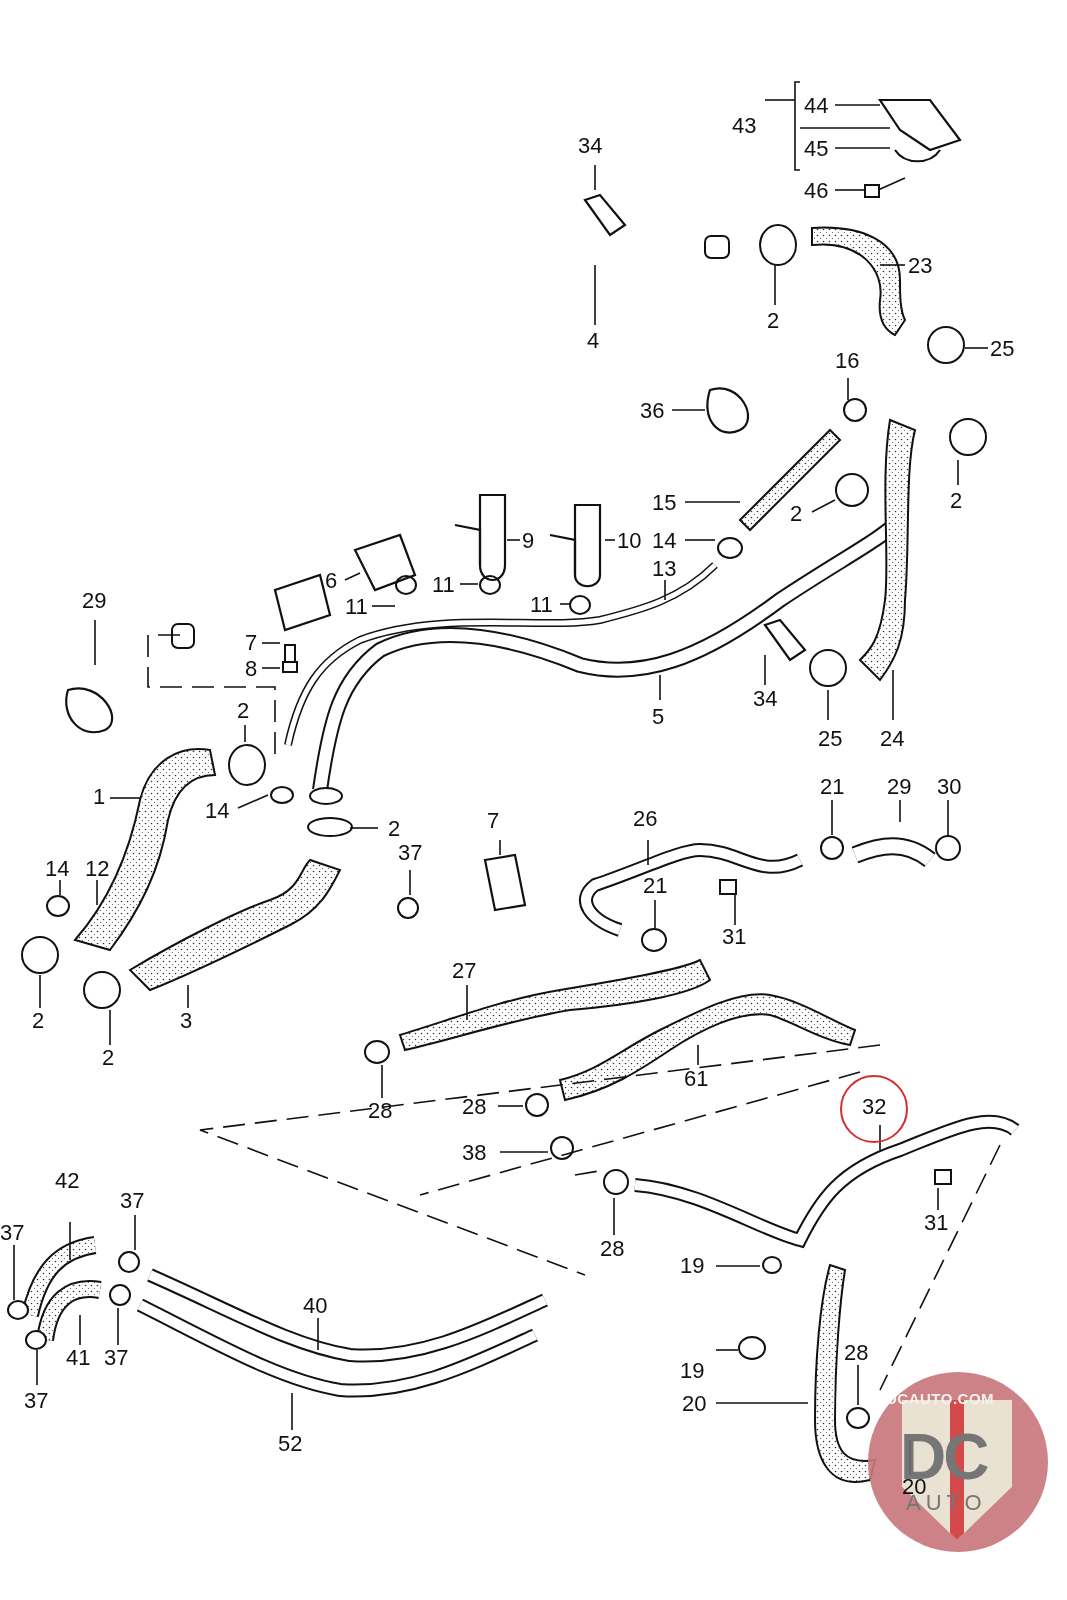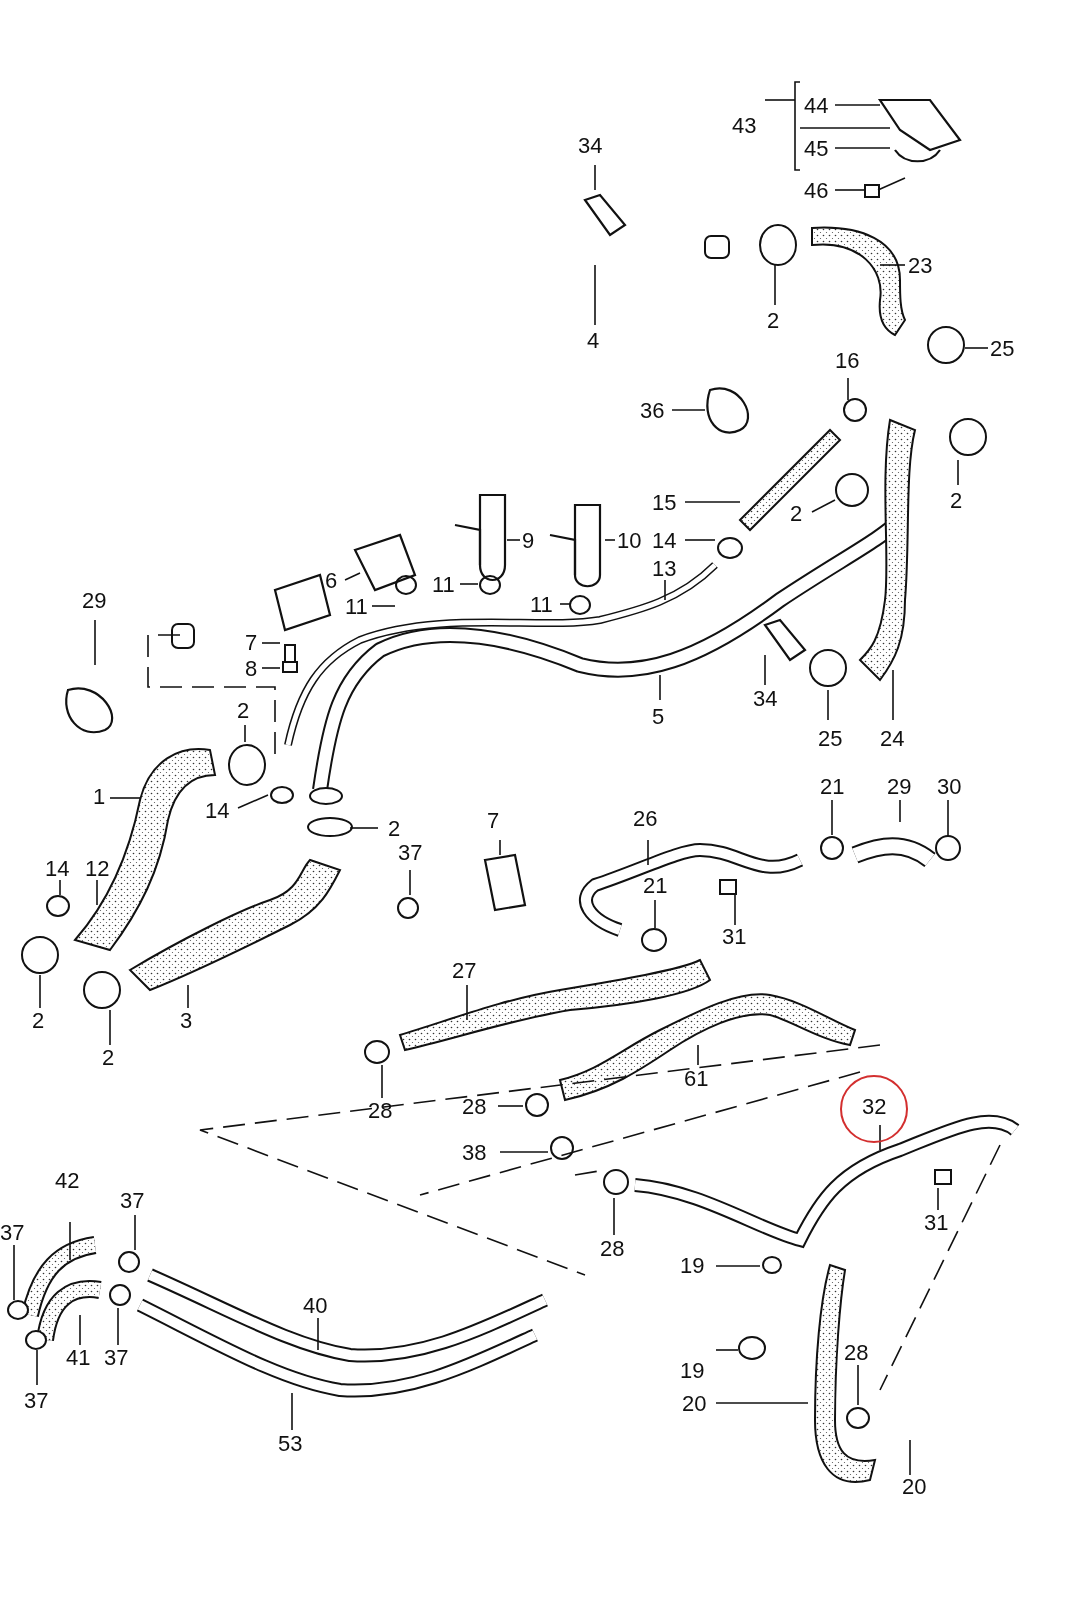--- a/index.html
+++ b/index.html
@@ -278,17 +278,25 @@
 <span class="lbl" style="left:924px;top:1212px">31</span>
 <span class="lbl" style="left:600px;top:1238px">28</span>
 <span class="lbl" style="left:680px;top:1255px">19</span>
 <span class="lbl" style="left:303px;top:1295px">40</span>
 <span class="lbl" style="left:680px;top:1360px">19</span>
 <span class="lbl" style="left:844px;top:1342px">28</span>
 <span class="lbl" style="left:66px;top:1347px">41</span>
 <span class="lbl" style="left:104px;top:1347px">37</span>
 <span class="lbl" style="left:682px;top:1393px">20</span>
 <span class="lbl" style="left:24px;top:1390px">37</span>
-<span class="lbl" style="left:278px;top:1433px">53</span>
-
-
+<span class="lbl" style="left:278px;top:1433px">52</span>
+
+
+<div id="watermark">
+  <div id="wm-shield">
+    <div id="wm-stripe"></div>
+  </div>
+  <span id="wm-url">DCAUTO.COM</span>
+  <span id="wm-dc">DC</span>
+  <span id="wm-auto">AUTO</span>
+</div>
 <span class="lbl" style="left:902px;top:1476px">20</span>
 </div>
 
 </body></html>

